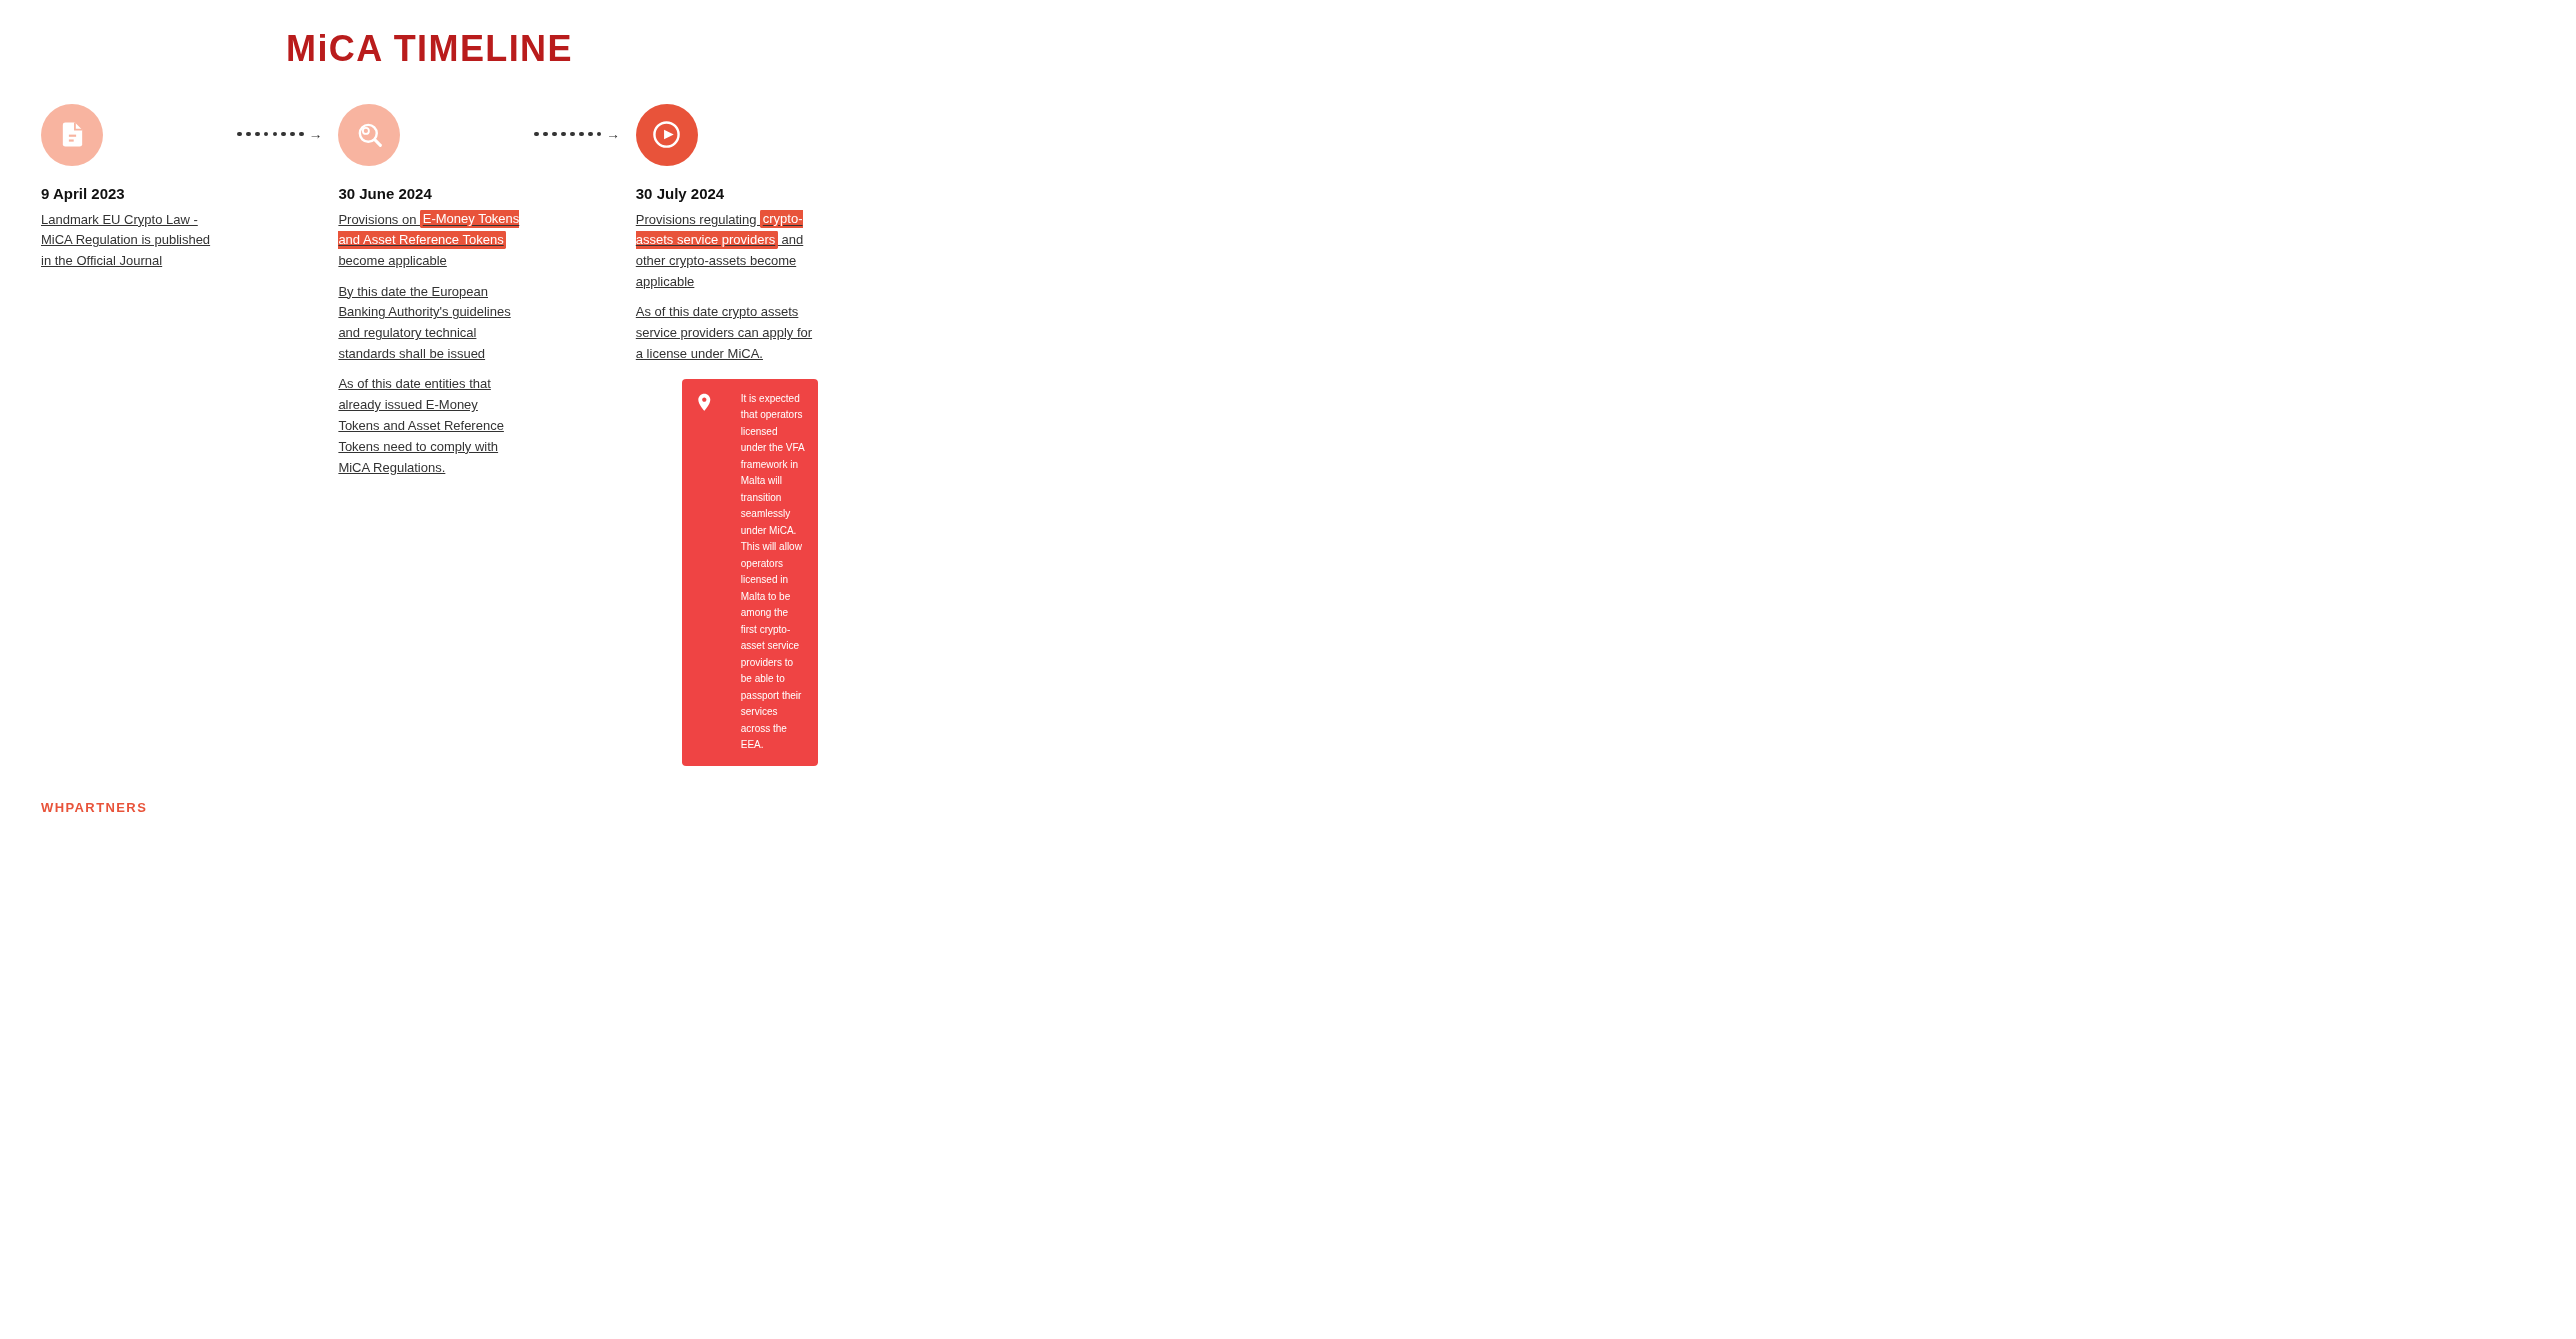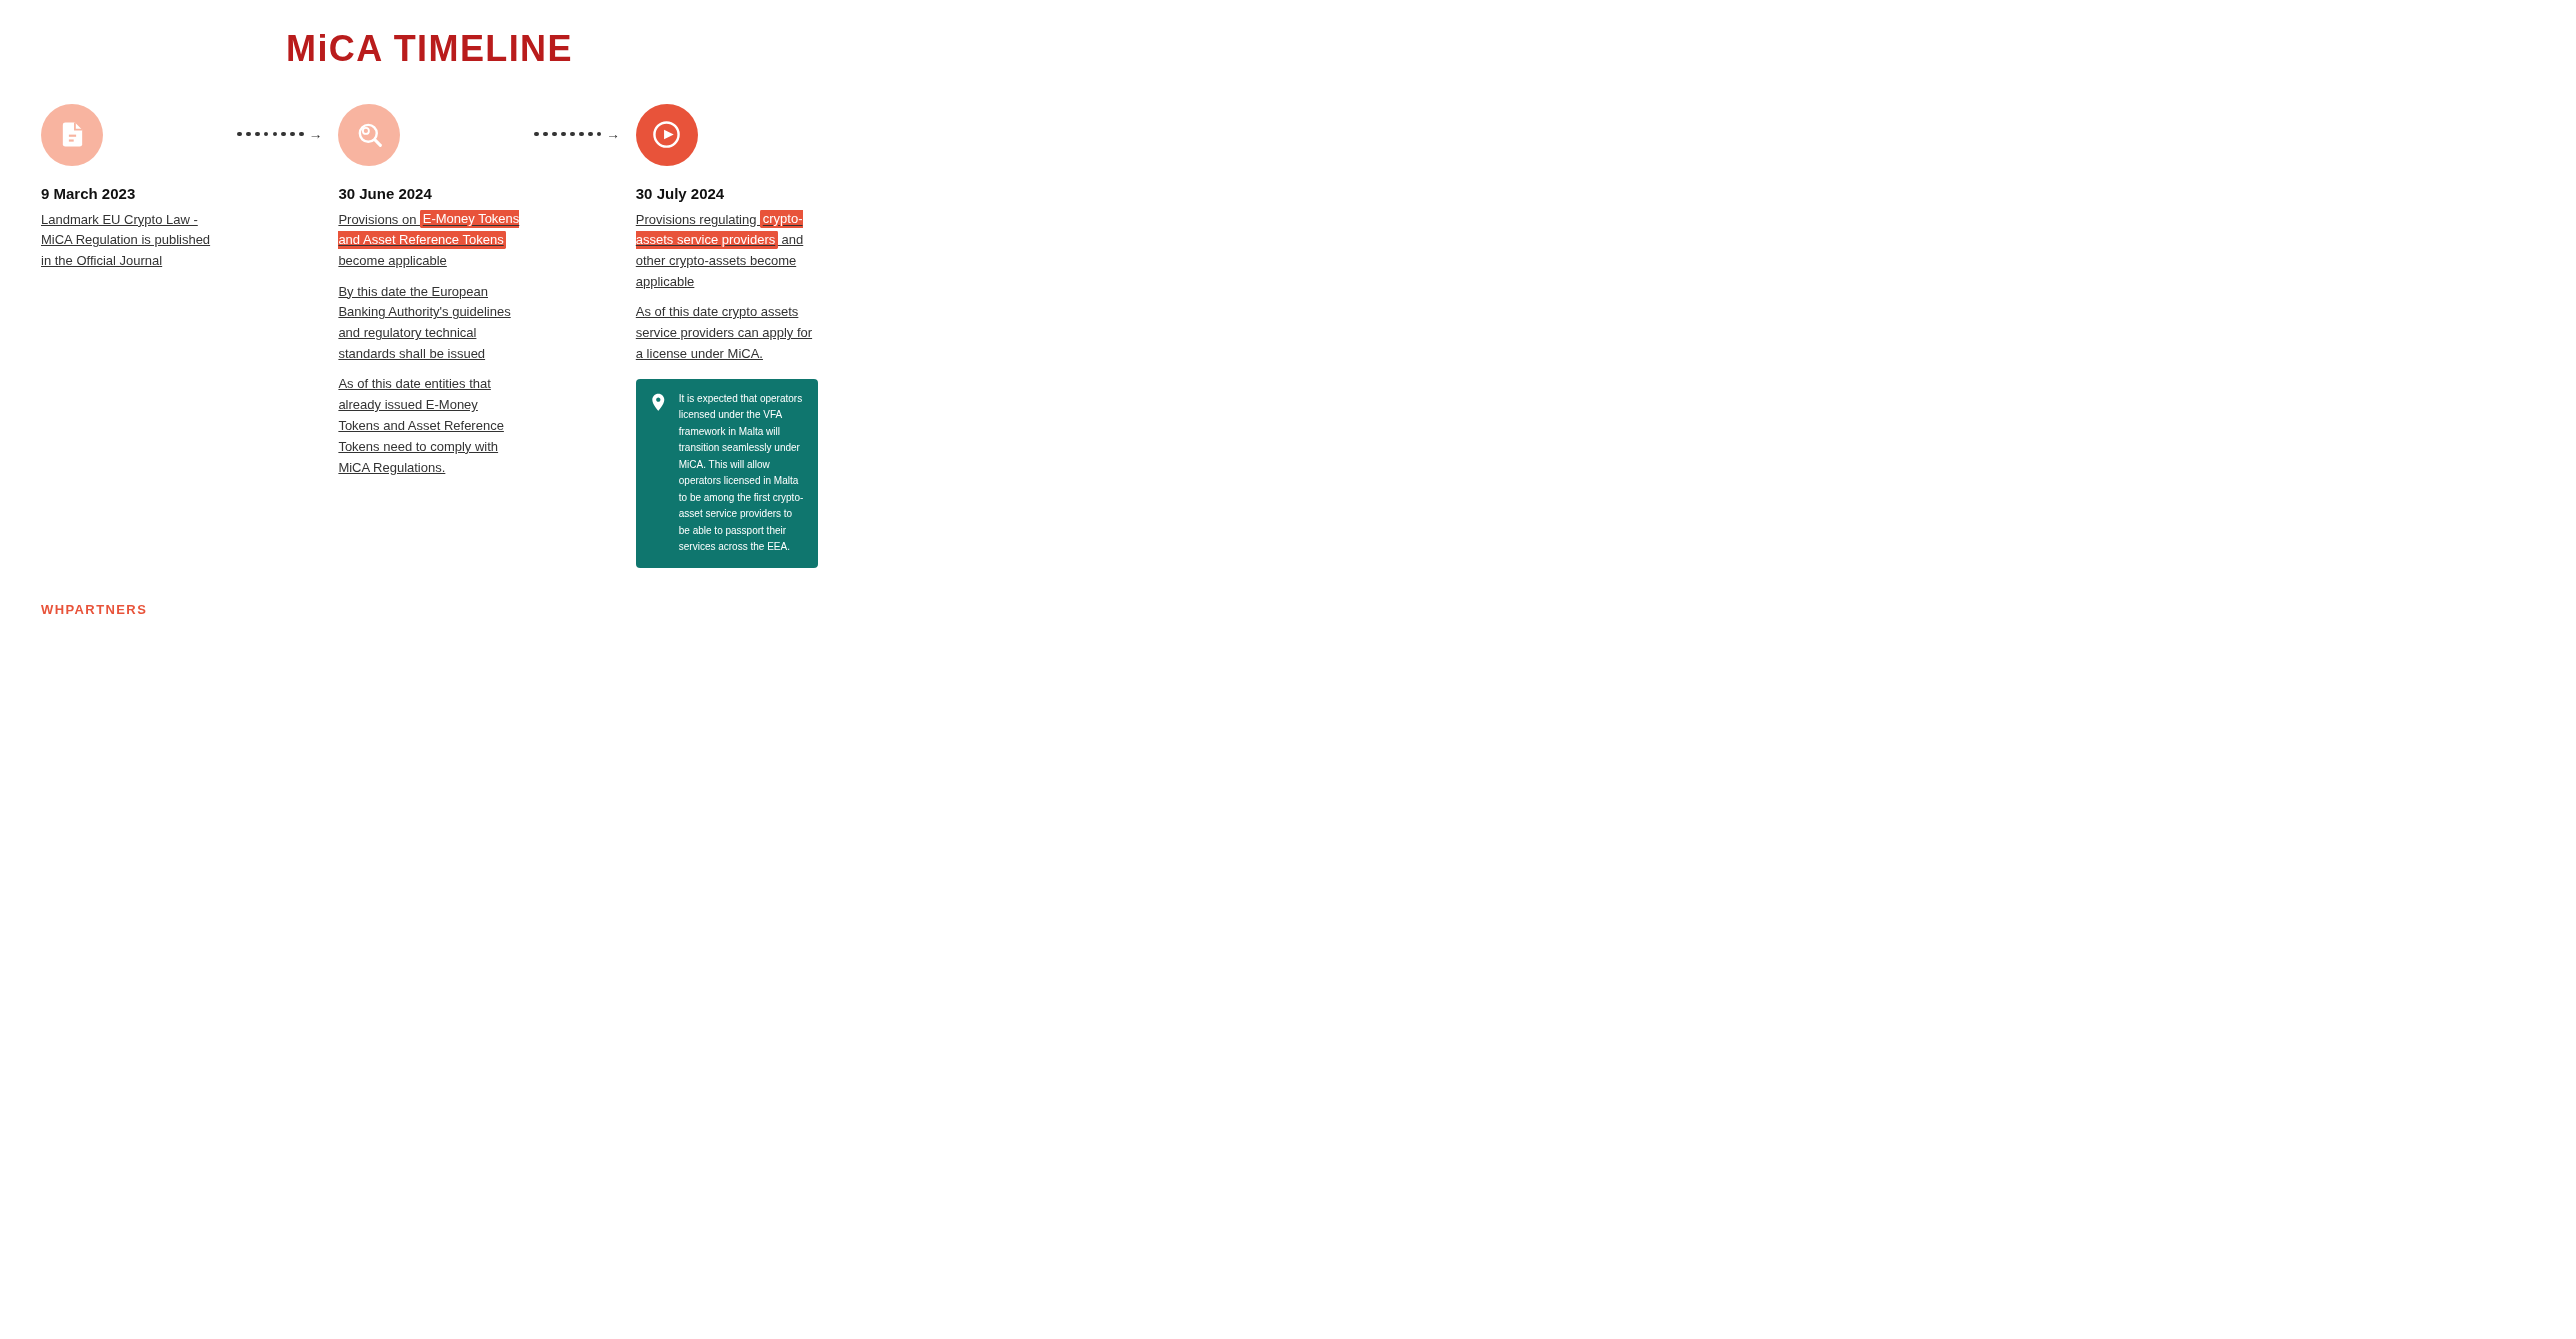--- a/index.html
+++ b/index.html
@@ -108,30 +108,31 @@
     }
 
     .highlight {
       background: #e8533a;
       color: white;
       padding: 1.4px 2.7px;
       border-radius: 1.4px;
     }
 
     .info-box {
-      background: #0f766e;
+      background: #ef4444;
       color: white;
       border-radius: 4.1px;
       padding: 12.4px 12.4px 12.4px 12.4px;
       font-size: 9.6px;
       line-height: 1.6;
       display: flex;
       align-items: flex-start;
-      gap: 10px;
+      gap: 26px;
       margin-top: 4.1px;
+      margin-left: 46px;
     }
 
     .info-box-icon {
       flex-shrink: 0;
       margin-top: 1.4px;
     }
 
     .info-box-icon svg {
       width: 20.6px;
       height: 20.6px;
@@ -177,21 +178,21 @@
     <div class="icon-row">
       <div class="circle-icon circle-light">
         <svg viewBox="0 0 24 24" xmlns="http://www.w3.org/2000/svg" width="29" height="29">
           <path d="M14 2H6a2 2 0 0 0-2 2v16a2 2 0 0 0 2 2h12a2 2 0 0 0 2-2V8z" fill="white"></path>
           <polyline points="14 2 14 8 20 8" fill="none" stroke="#f8b4a0" stroke-width="1.5"></polyline>
           <line x1="9" y1="13" x2="15" y2="13" stroke="#f8b4a0" stroke-width="1.8"></line>
           <line x1="9" y1="17" x2="13" y2="17" stroke="#f8b4a0" stroke-width="1.8"></line>
         </svg>
       </div>
     </div>
-    <div class="date-label">9 March 2023</div>
+    <div class="date-label">9 April 2023</div>
     <p class="text-block">Landmark EU Crypto Law - MiCA Regulation is published in the Official Journal</p>
   </div>
 
   <div class="connector-area">
     <div class="dotted-arrow">
       <div class="dots">
         <div class="dot"></div>
         <div class="dot"></div>
         <div class="dot"></div>
         <div class="dot"></div>

